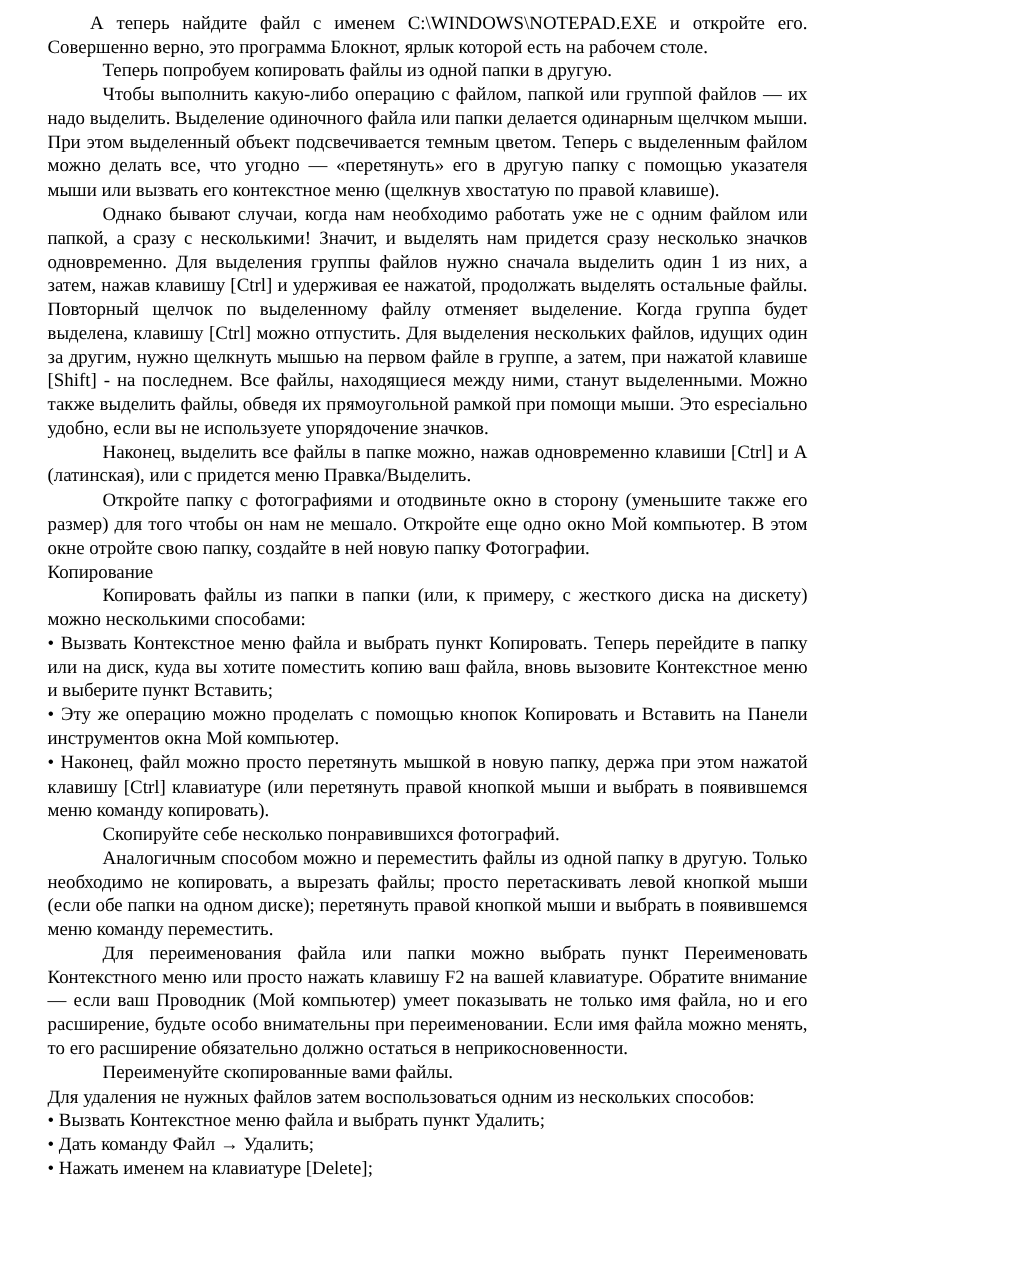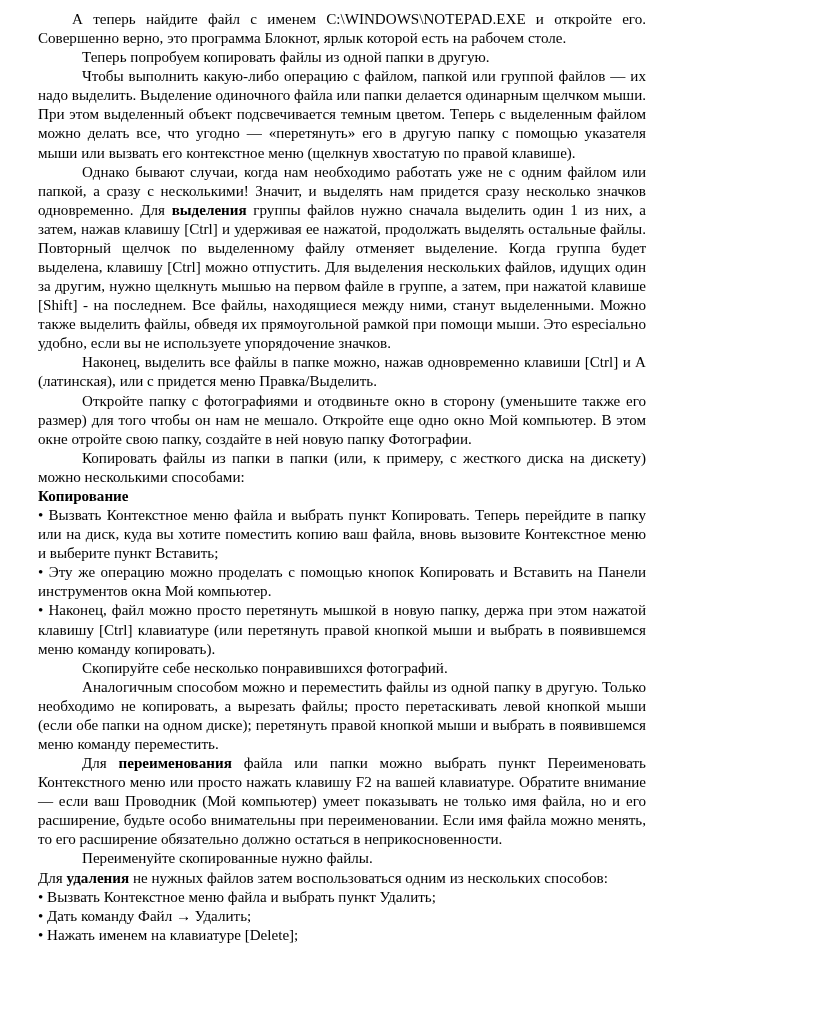--- a/index.html
+++ b/index.html
@@ -31,40 +31,40 @@
     text-indent: 34px;
   }
   .para.ind-lg {
     text-indent: 44px;
   }
   .para.head {
     font-weight: bold;
     text-align: left;
     text-indent: 0;
   }
-  .b { font-weight: bold; }
+  .b { font-weight: normal; }
 </style>
 </head>
 <body>
 
 <div class="page">
   <div id="body-text">
       <p class="para ind"><span>А теперь найдите файл с именем C:\WINDOWS\NOTEPAD.EXE и откройте его. Совершенно верно, это программа Блокнот, ярлык которой есть на рабочем столе.</span></p>
       <p class="para ind-lg"><span>Теперь попробуем копировать файлы из одной папки в другую.</span></p>
       <p class="para ind-lg"><span>Чтобы выполнить какую-либо операцию с файлом, папкой или группой файлов — их надо выделить. Выделение одиночного файла или папки делается одинарным щелчком мыши. При этом выделенный объект подсвечивается темным цветом. Теперь с выделенным файлом можно делать все, что угодно — «перетянуть» его в другую папку с помощью указателя мыши или вызвать его контекстное меню (щелкнув хвостатую по правой клавише).</span></p>
       <p class="para ind-lg"><span>Однако бывают случаи, когда нам необходимо работать уже не с одним файлом или папкой, а сразу с несколькими! Значит, и выделять нам придется сразу несколько значков одновременно. Для </span><span class="b">выделения</span><span> группы файлов нужно сначала выделить один 1 из них, а затем, нажав клавишу [Ctrl] и удерживая ее нажатой, продолжать выделять остальные файлы. Повторный щелчок по выделенному файлу отменяет выделение. Когда группа будет выделена, клавишу [Ctrl] можно отпустить. Для выделения нескольких файлов, идущих один за другим, нужно щелкнуть мышью на первом файле в группе, а затем, при нажатой клавише [Shift] - на последнем. Все файлы, находящиеся между ними, станут выделенными. Можно также выделить файлы, обведя их прямоугольной рамкой при помощи мыши. Это especiально удобно, если вы не используете упорядочение значков.</span></p>
       <p class="para ind-lg"><span>Наконец, выделить все файлы в папке можно, нажав одновременно клавиши [Ctrl] и А (латинская), или с придется меню Правка/Выделить.</span></p>
       <p class="para ind-lg"><span>Откройте папку с фотографиями и отодвиньте окно в сторону (уменьшите также его размер) для того чтобы он нам не мешало. Откройте еще одно окно Мой компьютер. В этом окне отройте свою папку, создайте в ней новую папку Фотографии.</span></p>
+      <p class="para head"><span class="b">Копирование</span></p>
       <p class="para ind-lg"><span>Копировать файлы из папки в папки (или, к примеру, с жесткого диска на дискету) можно несколькими способами:</span></p>
-      <p class="para head"><span class="b">Копирование</span></p>
       <p class="para"><span>• Вызвать Контекстное меню файла и выбрать пункт Копировать. Теперь перейдите в папку или на диск, куда вы хотите поместить копию ваш файла, вновь вызовите Контекстное меню и выберите пункт Вставить;</span></p>
       <p class="para"><span>• Эту же операцию можно проделать с помощью кнопок Копировать и Вставить на Панели инструментов окна Мой компьютер.</span></p>
       <p class="para"><span>• Наконец, файл можно просто перетянуть мышкой в новую папку, держа при этом нажатой клавишу [Ctrl] клавиатуре (или перетянуть правой кнопкой мыши и выбрать в появившемся меню команду копировать).</span></p>
       <p class="para ind-lg"><span>Скопируйте себе несколько понравившихся фотографий.</span></p>
       <p class="para ind-lg"><span>Аналогичным способом можно и переместить файлы из одной папку в другую. Только необходимо не копировать, а вырезать файлы; просто перетаскивать левой кнопкой мыши (если обе папки на одном диске); перетянуть правой кнопкой мыши и выбрать в появившемся меню команду переместить.</span></p>
       <p class="para ind-lg"><span>Для </span><span class="b">переименования</span><span> файла или папки можно выбрать пункт Переименовать Контекстного меню или просто нажать клавишу F2 на вашей клавиатуре. Обратите внимание — если ваш Проводник (Мой компьютер) умеет показывать не только имя файла, но и его расширение, будьте особо внимательны при переименовании. Если имя файла можно менять, то его расширение обязательно должно остаться в неприкосновенности.</span></p>
-      <p class="para ind-lg"><span>Переименуйте скопированные нужно файлы.</span></p>
+      <p class="para ind-lg"><span>Переименуйте скопированные вами файлы.</span></p>
       <p class="para"><span>Для </span><span class="b">удаления</span><span> не нужных файлов затем воспользоваться одним из нескольких способов:</span></p>
       <p class="para"><span>• Вызвать Контекстное меню файла и выбрать пункт Удалить;</span></p>
       <p class="para"><span>• Дать команду Файл → Удалить;</span></p>
       <p class="para"><span>• Нажать именем на клавиатуре [Delete];</span></p>
     </div>
 </div>
 
 </body></html>

